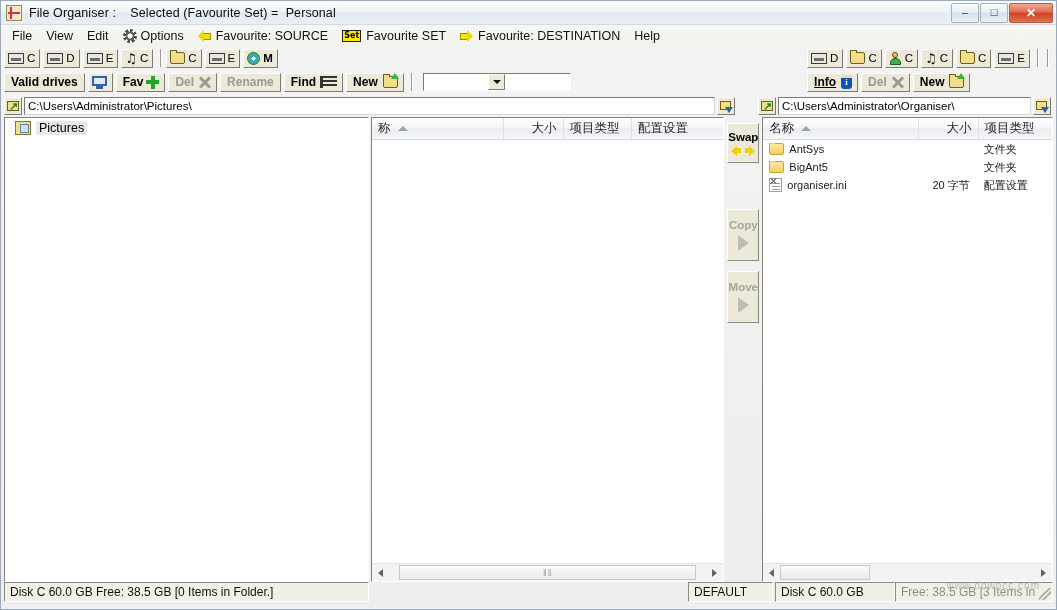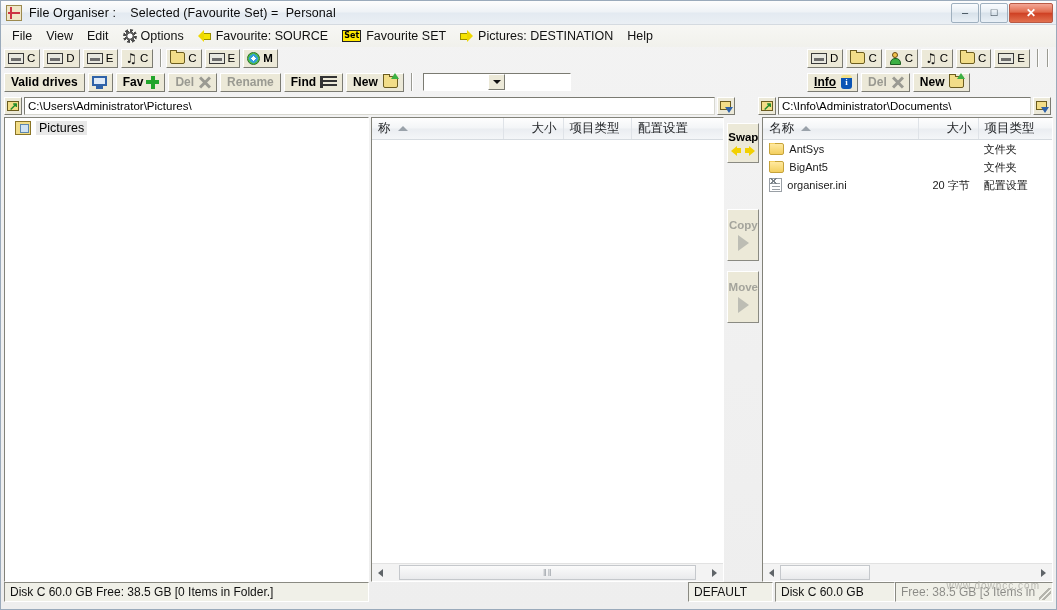--- a/index.html
+++ b/index.html
@@ -718,21 +718,21 @@
     </div>
     <div class="menu-item">
       <span class="set-icon">Set</span>
       <span>Favourite SET</span>
     </div>
     <div class="menu-item">
       <span class="arr-wrap">
         <span class="arr-r-body"></span>
           <span class="arr-r"></span>
       </span>
-      <span>Pictures: DESTINATION</span>
+      <span>Favourite: DESTINATION</span>
     </div>
     <div class="menu-item">
       <span>Help</span>
     </div>
   </div>
 
   <div class="toolbars">
 
     <div class="tb-left">
       <div class="tb-row">
@@ -861,21 +861,21 @@
           <span class="fl"></span>
           <span class="dn"></span>
         </div>
     </div>
     <div class="pb-gap"></div>
     <div class="pathbar pb-right">
       <div class="pb-icon">
           <span class="fl"></span>
           <span class="ar">↗</span>
         </div>
-      <div class="pb-input">C:\Info\Administrator\Documents\</div>
+      <div class="pb-input">C:\Users\Administrator\Organiser\</div>
       <div class="pb-go">
           <span class="fl"></span>
           <span class="dn"></span>
         </div>
     </div>
   </div>
 
   <div class="panes">
 
     <div class="pane tree-pane">

